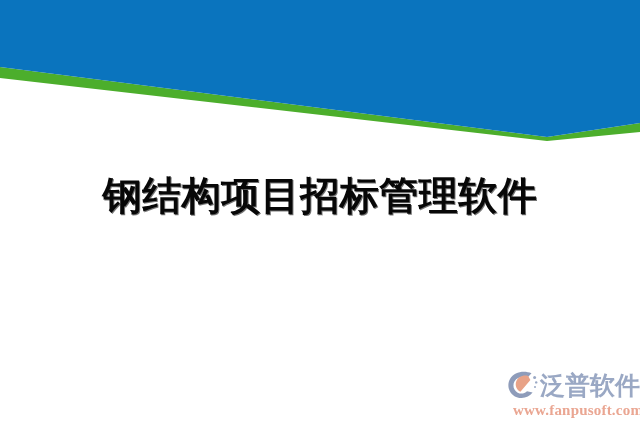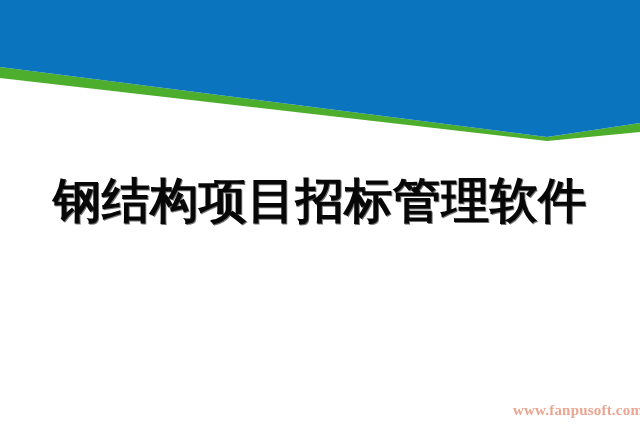--- a/index.html
+++ b/index.html
@@ -97,20 +97,40 @@
 <body>
 
 <div id="slide">
 
   <svg id="banner" viewBox="0 0 640 150" preserveAspectRatio="none">
     <polygon id="banner-green" points="0,67 547,137 640,123 640,132 547,141 0,78" fill="#4cae2c"></polygon>
     <polygon id="banner-blue" points="0,0 640,0 640,123 547,137 0,67" fill="#0a74be"></polygon>
   </svg>
 
   <div id="title-block">
-    <span class="title-line" style="color: rgb(7, 7, 7); font-size: 48px; text-align: center;">钢结构项目招标管理软件</span>
+    <span class="title-line" style="color: rgb(7, 7, 7); font-size: 39px; text-align: center;">钢结构项目招标管理软件</span>
   </div>
 
   <div id="logo">
+    <div id="logo-row">
+      <svg id="logo-mark" viewBox="0 0 34 34">
+
+        <path d="M26.5 5.2 C19.0 2.0 9.0 3.8 5.0 11.0
+                 C1.2 17.8 4.3 26.5 11.8 29.2
+                 C17.6 31.3 24.2 29.4 27.6 24.6
+                 L22.0 23.2 C19.7 25.6 15.8 26.3 12.7 24.7
+                 C8.6 22.6 7.2 17.4 9.6 13.3
+                 C12.1 9.0 18.0 7.6 22.6 9.6 Z" fill="#8e9cba"></path>
+
+        <path d="M23.2 8.0 C18.0 6.6 12.8 9.0 11.2 13.6
+                 C9.8 17.6 11.6 22.0 15.4 23.8
+                 L25.4 12.0 Z" fill="#e8a287"></path>
+
+        <circle cx="29.6" cy="9.4" r="1.5" fill="#9aa8c4"></circle>
+        <circle cx="31.2" cy="14.4" r="1.2" fill="#9aa8c4"></circle>
+        <circle cx="30.0" cy="19.0" r="1.0" fill="#9aa8c4"></circle>
+      </svg>
+      <span id="logo-wordmark" style="color: rgb(154, 168, 196);">泛普软件</span>
+    </div>
     <span id="logo-url" style="color: rgb(234, 166, 146);">www.fanpusoft.com</span>
   </div>
 
 </div>
 
 </body></html>

